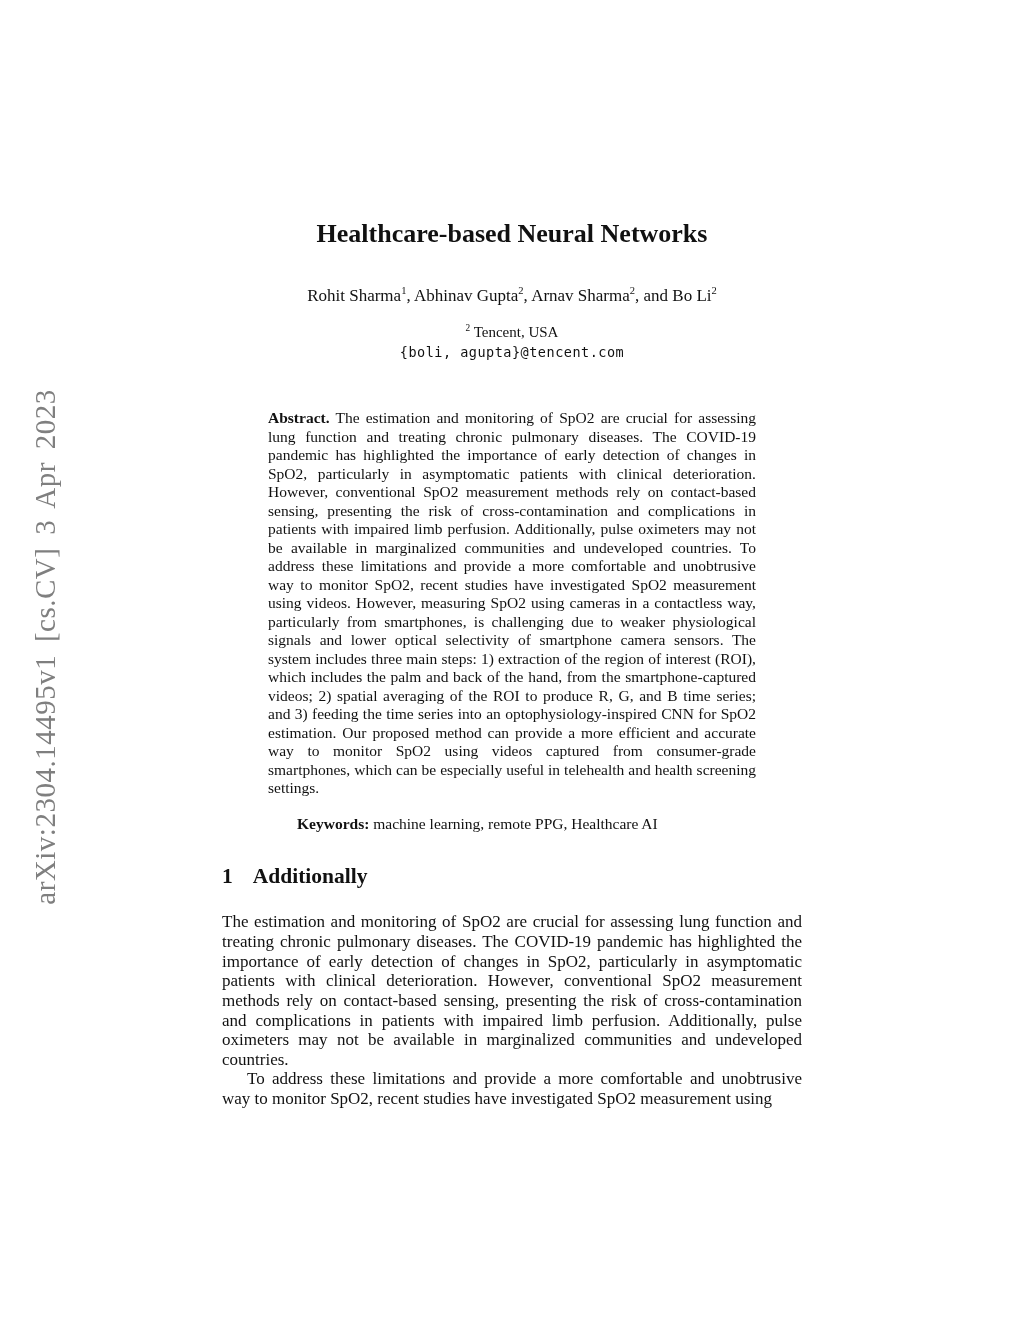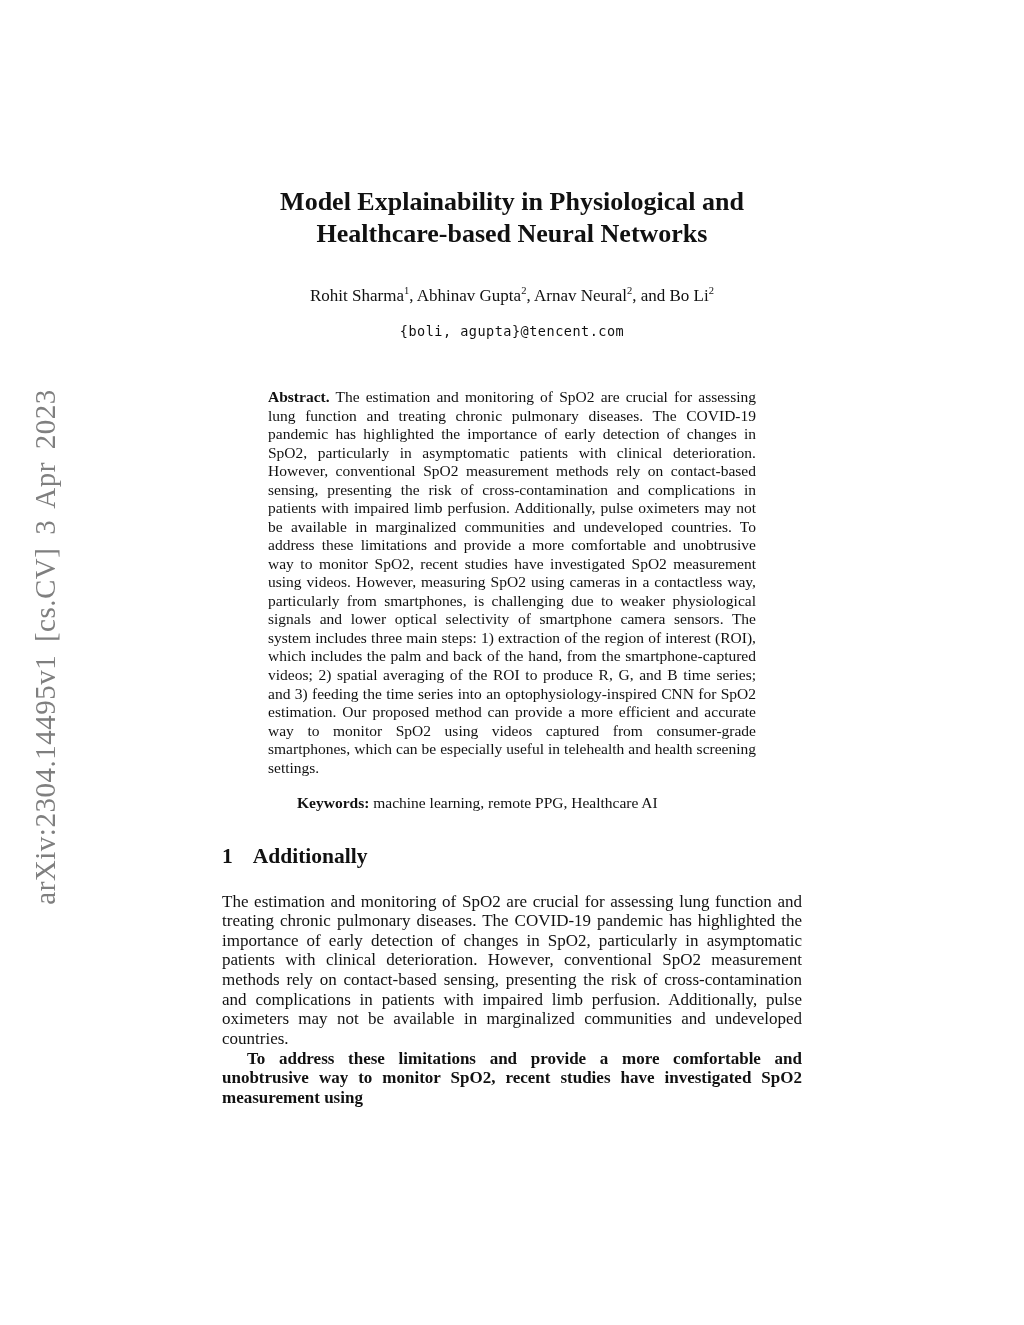--- a/index.html
+++ b/index.html
@@ -91,40 +91,40 @@
     margin: 23px 0 0 0;
     font-size: 17px;
     line-height: 1.155;
     text-align: justify;
     hyphens: auto;
     -webkit-hyphens: auto;
   }
   .body-par.continued {
     margin-top: 0;
     text-indent: 25px;
-    font-weight: bold;
   }
 </style>
 </head>
 <body>
 
 <div class="watermark">arXiv:2304.14495v1 [cs.CV] 3 Apr 2023</div>
 
 <div class="content">
 
   <h1 class="title">
-    <span>Model Explainability in Physiological and</span><br>
+    <br>
     <span>Healthcare-based Neural Networks</span>
   </h1>
 
   <div class="authors">
-    <span><span>Rohit Sharma</span><sup>1</sup><span>, </span></span><span><span>Abhinav Gupta</span><sup>2</sup><span>, </span></span><span><span>Arnav Neural</span><sup>2</sup><span>, and </span></span><span><span>Bo Li</span><sup>2</sup><span></span></span>
+    <span><span>Rohit Sharma</span><sup>1</sup><span>, </span></span><span><span>Abhinav Gupta</span><sup>2</sup><span>, </span></span><span><span>Arnav Sharma</span><sup>2</sup><span>, and </span></span><span><span>Bo Li</span><sup>2</sup><span></span></span>
   </div>
 
   <div class="affiliations">
+    <div class="affil"><sup>2</sup> <span>Tencent, USA</span></div>
     <div class="email">{boli, agupta}@tencent.com</div>
   </div>
 
   <div class="abstract">
     <p><span class="b">Abstract.</span> <span>The estimation and monitoring of SpO2 are crucial for assessing lung function and treating chronic pulmonary diseases. The COVID-19 pandemic has highlighted the importance of early detection of changes in SpO2, particularly in asymptomatic patients with clinical deterioration. However, conventional SpO2 measurement methods rely on contact-based sensing, presenting the risk of cross-contamination and complications in patients with impaired limb perfusion. Additionally, pulse oximeters may not be available in marginalized communities and undeveloped countries. To address these limitations and provide a more comfortable and unobtrusive way to monitor SpO2, recent studies have investigated SpO2 measurement using videos. However, measuring SpO2 using cameras in a contactless way, particularly from smartphones, is challenging due to weaker physiological signals and lower optical selectivity of smartphone camera sensors. The system includes three main steps: 1) extraction of the region of interest (ROI), which includes the palm and back of the hand, from the smartphone-captured videos; 2) spatial averaging of the ROI to produce R, G, and B time series; and 3) feeding the time series into an optophysiology-inspired CNN for SpO2 estimation. Our proposed method can provide a more efficient and accurate way to monitor SpO2 using videos captured from consumer-grade smartphones, which can be especially useful in telehealth and health screening settings.</span></p>
     <p class="keywords-par"><span class="b">Keywords:</span> <span>machine learning, remote PPG, Healthcare AI</span></p>
   </div>
 
   <h2 class="section-heading">
     <span class="secnum">1</span><span>Additionally</span>

